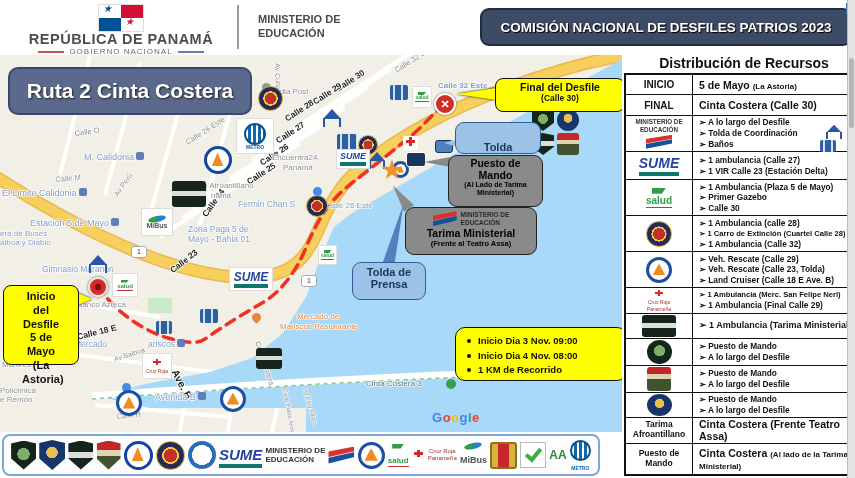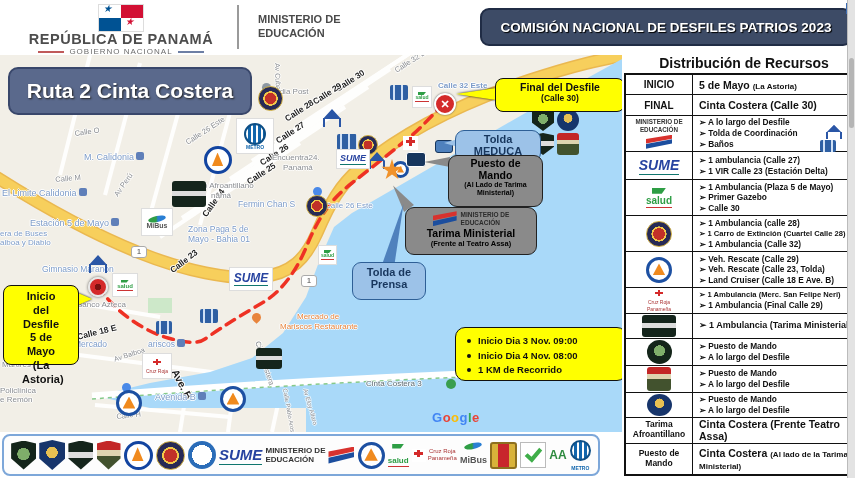--- a/index.html
+++ b/index.html
@@ -61,21 +61,21 @@
       background:repeating-linear-gradient(90deg,#fff 0 2px,#1166ad 2px 5px);border:2px solid #0d4f86}
   .tent{position:absolute;z-index:4}
   .tent::before{content:"";position:absolute;left:0;top:0;width:100%;height:55%;background:#2a56a6;
       clip-path:polygon(12% 100%,50% 0,88% 100%,100% 100%,0 100%)}
   .tent::after{content:"";position:absolute;left:12%;top:52%;width:76%;height:48%;
       border-left:2px solid #2a56a6;border-right:2px solid #2a56a6;box-sizing:border-box}
   .wc{position:absolute;background:#2e5fa3;border-radius:2px;z-index:4;
       background-image:repeating-linear-gradient(90deg,#2e5fa3 0 3px,#cfe0f5 3px 5px,#2e5fa3 5px 8px)}
   .whitebox{position:absolute;background:#fff;border:1px solid #ddd;z-index:4;display:flex;
       flex-direction:column;align-items:center;justify-content:center;line-height:1}
-  .sume-t{font-weight:bold;font-style:italic;color:#2743a0;border-bottom:1px solid #0f766e;padding-bottom:1px}
+  .sume-t{font-weight:bold;font-style:italic;color:#2743a0;border-bottom:4px solid #0f766e;padding-bottom:1px}
   .salud-s{width:8px;height:3px;background:#2e9e45;clip-path:polygon(0 0,100% 0,70% 100%,0 100%)}
   .salud-t{font-weight:bold;color:#2e9e45;border-bottom:1.5px solid #c33;padding-bottom:1px}
   .cross{position:relative;background:#fff}
   .cross::before{content:"";position:absolute;left:40%;top:8%;width:20%;height:60%;background:#d42a2a}
   .cross::after{content:"";position:absolute;left:18%;top:28%;width:64%;height:20%;background:#d42a2a}
   .cr-t{font-size:5px;color:#a33;line-height:1.1;text-align:center}
   .mibus-w{width:18px;height:6px;border-radius:50%;
       background:linear-gradient(100deg,#2f9e46 0 45%,#2a7fd4 55%);transform:rotate(-12deg)}
   .mibus-t{font-weight:bold;color:#555}
   .xmark{position:absolute;border-radius:50%;background:#d42a2a;border:2px solid #fff;color:#fff;
@@ -303,21 +303,21 @@
     <div class="stlrect" style="left:435px;top:85px;width:16px;height:11px"></div>
 
     <div class="routetitle">Ruta 2  Cinta Costera</div>
 
     <div class="co yellow" style="left:495px;top:23px;width:130px;height:34px;padding-top:2px">
       <div style="font-size:10.5px">Final del Desfile</div>
       <div style="font-size:8.5px">(Calle 30)</div>
     </div>
     <div class="tail" style="left:456px;top:33px;border-top:6px solid transparent;border-bottom:6px solid transparent;border-right:40px solid #ffff00;filter:drop-shadow(0 0 1px #111)"></div>
 
-    <div class="co bluec" style="left:455px;top:75px;width:86px;height:32px;padding-top:2px">
+    <div class="co bluec" style="left:455px;top:67px;width:86px;height:32px;padding-top:18px">
       <div style="font-size:11px">Tolda</div>
       <div style="font-size:11px">MEDUCA</div>
     </div>
     <div class="tail" style="left:444px;top:84px;border-top:4px solid transparent;border-bottom:4px solid transparent;border-right:14px solid #9cc2e8"></div>
 
     <div class="co grayc" style="left:448px;top:100px;width:95px;height:52px;padding-top:2px">
       <div style="font-size:10.5px;line-height:1.1">Puesto de</div>
       <div style="font-size:10.5px;line-height:1.1">Mando</div>
       <div style="font-size:7px;line-height:1.2">(Al Lado de Tarima</div>
       <div style="font-size:7px;line-height:1.2">Ministerial)</div>

